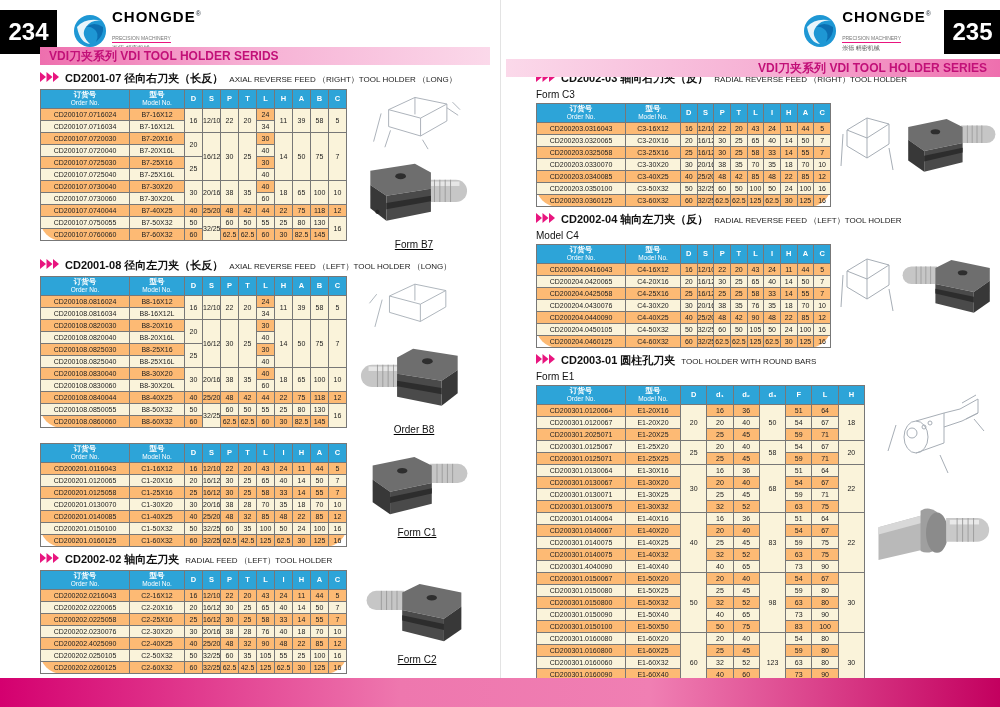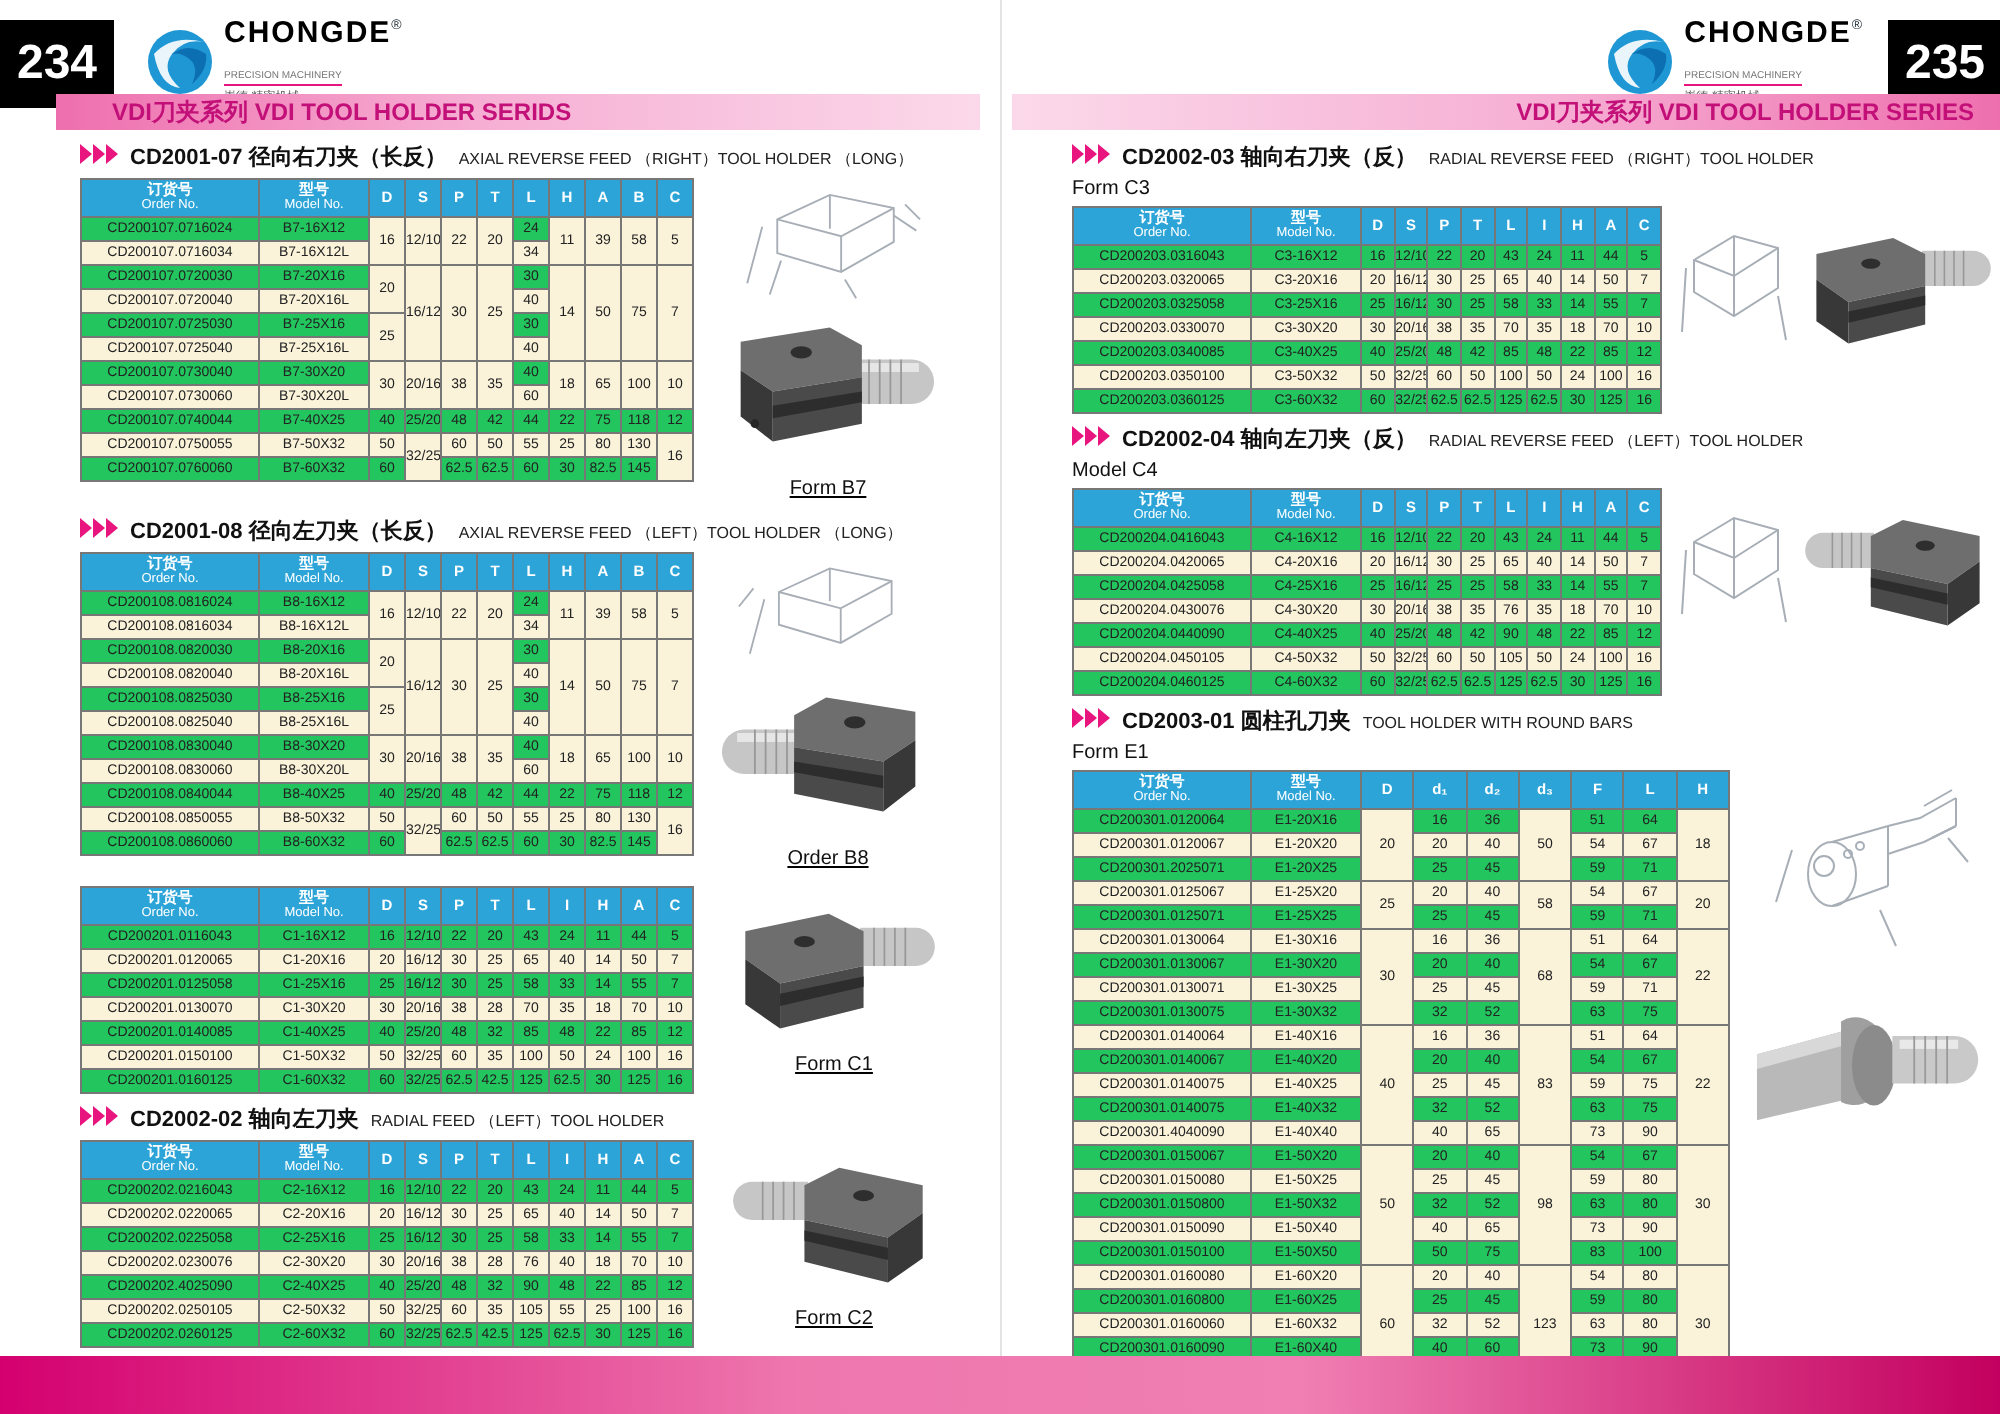--- a/index.html
+++ b/index.html
@@ -16,34 +16,34 @@
   #page-right .pageno{right:0;}
   .logo{position:absolute;top:8px;display:flex;align-items:center;gap:4px;}
   #page-left .logo{left:72px;}
   #page-right .logo{right:70px;}
   .logo-text .brand{font-size:15px;font-weight:bold;color:#000000;letter-spacing:1px;line-height:14px;}
   .logo-text .reg{font-size:7px;vertical-align:super;color:#1c2733;}
   .logo-text .sub{font-size:5px;color:#777;border-bottom:1px solid #e8157f;display:inline-block;padding-bottom:1px;}
   .logo-text .cn{font-size:6px;color:#555;}
   .banner{position:absolute;top:47px;height:18px;display:flex;align-items:center;
           font-size:12px;font-weight:bold;color:#c21078;}
-  #page-left .banner{left:28px;right:10px;background:linear-gradient(90deg,#ee6fae 0%,#f6aed3 45%,#fbd9ea 100%);padding-left:28px;}
-  #page-right .banner{left:5px;right:0;background:linear-gradient(90deg,#fbd9ea 0%,#f6aed3 55%,#ee6fae 100%);justify-content:flex-end;padding-right:14px;}
+  #page-left .banner{left:40px;right:10px;background:linear-gradient(90deg,#ee6fae 0%,#f6aed3 45%,#fbd9ea 100%);padding-left:9px;}
+  #page-right .banner{left:5px;right:0;background:linear-gradient(90deg,#fbd9ea 0%,#f6aed3 55%,#ee6fae 100%);justify-content:flex-end;padding-right:14px;margin-top:12px;}
   
   .section{margin:5px 0 4px 40px;}
   #page-right .section{margin-left:35px;}
   .sec-title{display:flex;align-items:baseline;gap:6px;margin-bottom:3px;}
   .sec-title .cn{font-size:11px;font-weight:bold;color:#111;}
   .sec-title .en{font-size:8px;color:#222;}
   .form-label{font-size:10px;color:#111;margin:2px 0 3px 0;}
   .sec-body{display:flex;align-items:flex-start;gap:8px;}
   .figs{display:flex;flex-direction:column;align-items:center;gap:2px;text-decoration:underline;}
   .figs-row{display:flex;flex-direction:row;align-items:center;gap:2px;}
   
-  table.spec{border-collapse:collapse;table-layout:fixed;background:#22c55e;}
+  table.spec{border-collapse:collapse;table-layout:fixed;background:#fdba74;border-radius:22px;}
   .t-b,.t-c{width:307px;}
   .t-cr{width:320px;}
   .t-e1{width:332px;}
   table.spec th,table.spec td{border:1px solid #777;text-align:center;overflow:hidden;white-space:nowrap;}
   table.spec th{background:#2da4d8;color:#fff;font-size:7.5px;font-weight:bold;padding:1px 0;line-height:8px;}
   table.spec th .en{font-size:6.5px;font-weight:normal;}
   table.spec td{font-size:7px;color:#222;padding:1px 0;line-height:9px;}
   .t-e1 td{font-size:6.5px;line-height:7.5px;padding:0.5px 0;}
   .t-e1 th{font-size:7px;line-height:7.5px;}
   table.spec th:nth-child(1){width:88px;}

